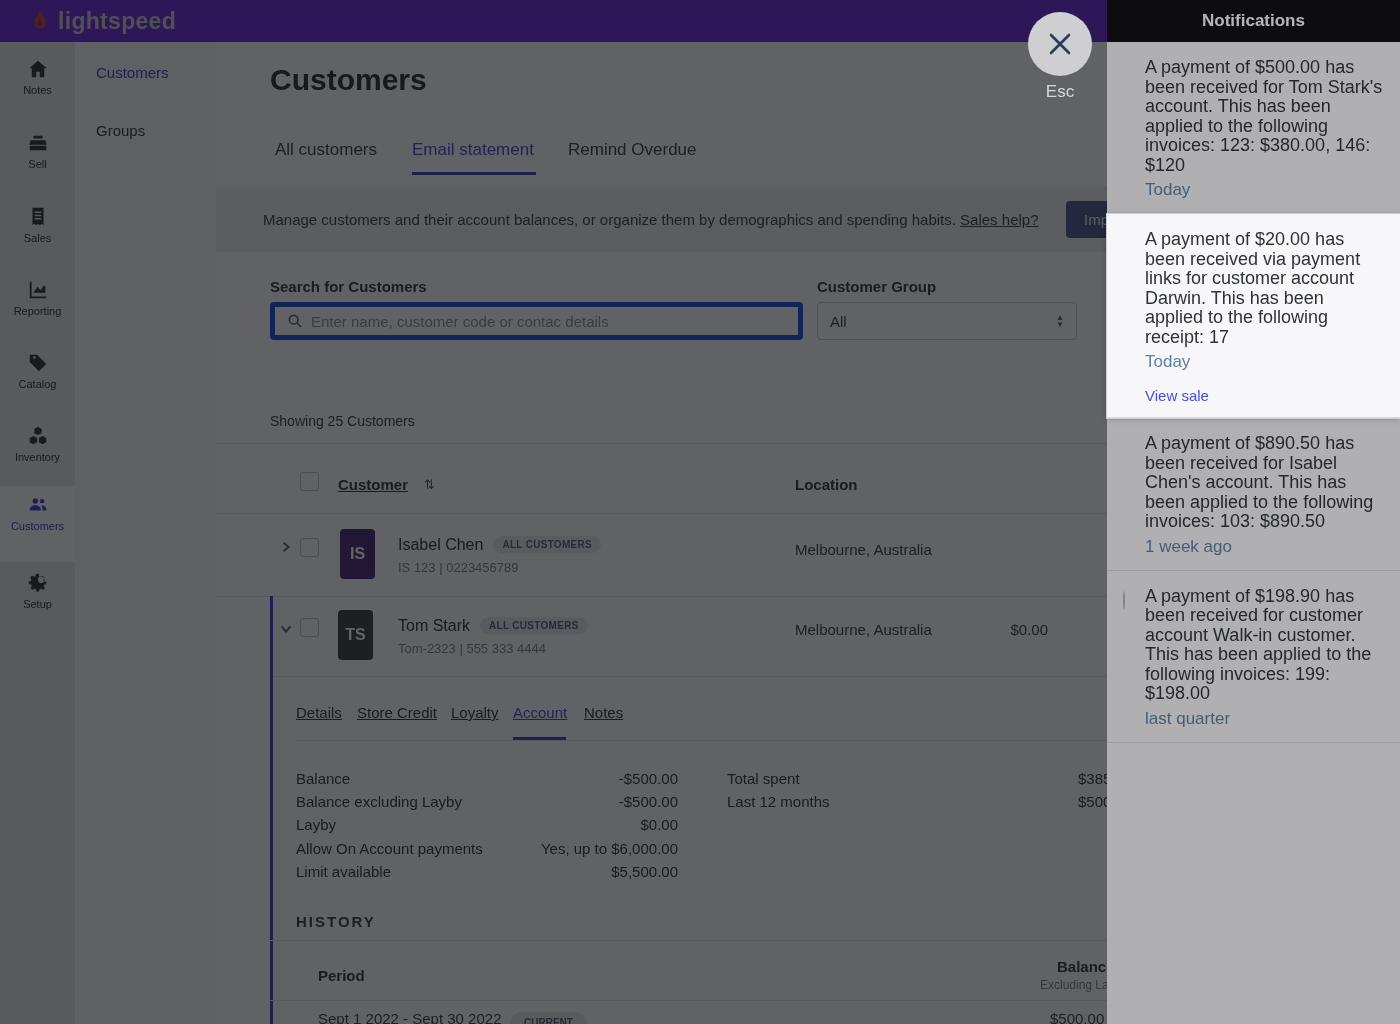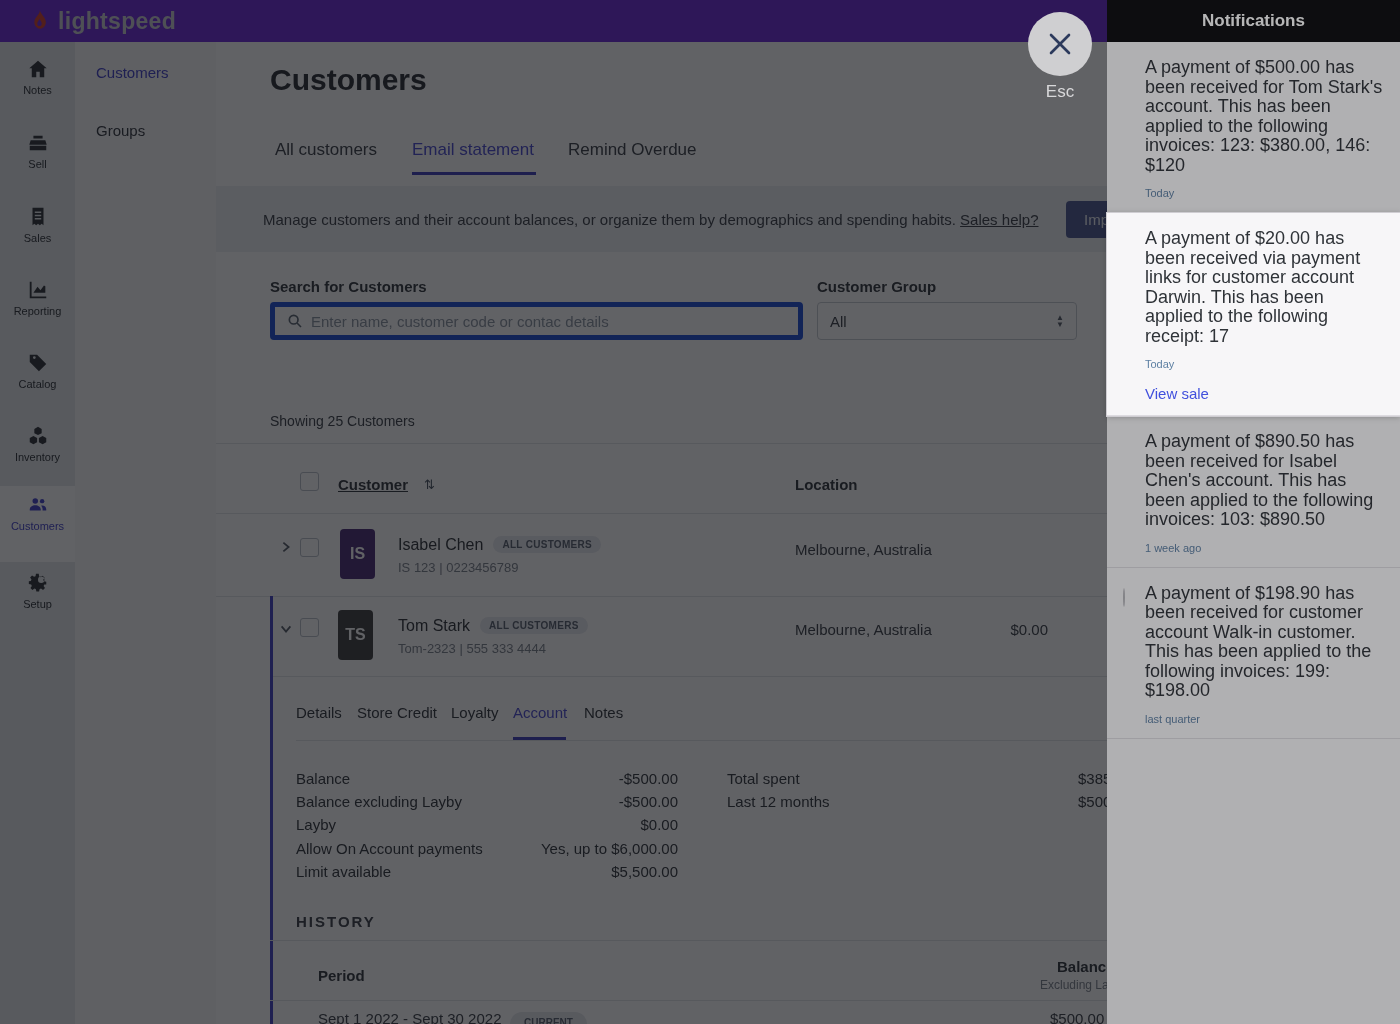--- a/index.html
+++ b/index.html
@@ -53,21 +53,21 @@
   .col-head.sortable { text-decoration:underline; cursor:pointer; }
   .sort-glyph { position:absolute; font-size:13px; color:#4b5563; cursor:pointer; }
   .chev { position:absolute; color:#565d68; cursor:pointer; }
   .avatar { position:absolute; width:35px; height:50px; border-radius:4px; color:#fff; font-size:16px; font-weight:bold; display:flex; align-items:center; justify-content:center; }
   .cust-name { position:absolute; font-size:16px; color:#2f3338; }
   .badge { font-size:10px; font-weight:bold; letter-spacing:.3px; color:#5a6270; background:#e8eaef; border-radius:10px; padding:3px 9px; margin-left:10px; vertical-align:2px; white-space:nowrap; }
   .cust-code { position:absolute; font-size:13px; color:#7d838d; }
   .cell { position:absolute; font-size:15px; color:#3c4148; }
   .expand-border { position:absolute; left:54px; top:554px; bottom:0; width:3px; background:#4343c6; }
 
-  .dtab { position:absolute; top:662px; font-size:15px; color:#33373d; cursor:pointer; }
+  .dtab { position:absolute; top:662px; font-size:15px; color:#33373d; cursor:pointer;text-decoration:underline; }
   .dtab.active { color:#4c4cd0; }
   .dtab-underline { position:absolute; top:695px; height:3px; background:#4040bd; }
 
   .acct-label { position:absolute; left:80px; width:300px; font-size:15px; color:#33373d; }
   .acct-value { position:absolute; left:80px; width:382px; text-align:right; font-size:15px; color:#33373d; }
   .acct-label2 { position:absolute; left:511px; font-size:15px; color:#33373d; }
   .acct-value2 { position:absolute; left:862px; font-size:15px; color:#33373d; }
 
   .history-head { position:absolute; left:80px; top:871px; font-size:15px; font-weight:bold; letter-spacing:2px; color:#3c4148; }
   .hist-col { position:absolute; font-size:15px; font-weight:bold; color:#33373d; }
@@ -79,21 +79,21 @@
   .notif-header { height:42px; background:#0e0e10; display:flex; align-items:center; justify-content:center; }
   .notif-title { color:#ffffff; font-size:17px; font-weight:bold; }
   .notif-item { position:relative; padding:16px 16px 13px 16px; border-bottom:1px solid #dddbe0; display:flex; cursor:pointer; }
   .notif-item.highlight { position:relative; z-index:60; background:#f7f6f8; box-shadow:0 0 0 1px #cfcdd2, 0 1px 6px rgba(0,0,0,.25); }
   .dot-col { width:22px; flex:none; padding-top:5px; }
   .dot { width:10px; height:10px; border-radius:50%; }
   .dot.unread { background:#3e3edf; }
   .dot.read { border:1.5px solid #b6b6bb; background:transparent; }
   .notif-body { flex:1; }
   .notif-text { font-size:18px; line-height:19.5px; color:#2f3338; }
-  .notif-time { font-size:11px; color:#5e80a3; margin-top:12px; }
+  .notif-time { font-size:17px; color:#5e80a3; margin-top:5px; }
   .notif-link { font-size:15px; color:#4150dd; margin-top:15px; cursor:pointer; }
 
   
   .overlay-app { position:absolute; left:0; top:0; width:1107px; height:1024px; background:rgba(13,14,18,0.65); z-index:50; }
   .overlay-panel { position:absolute; left:1107px; top:0; width:293px; height:1024px; background:rgba(13,14,18,0.30); z-index:50; }
   .close-wrap { position:absolute; left:1028px; top:12px; width:64px; text-align:center; z-index:61; cursor:pointer; }
   .close-circle { width:64px; height:64px; border-radius:50%; background:#cfcfd1; display:flex; align-items:center; justify-content:center; }
   .esc-label { margin-top:6px; font-size:17px; color:#d8d8da; }
 </style>
 </head>

